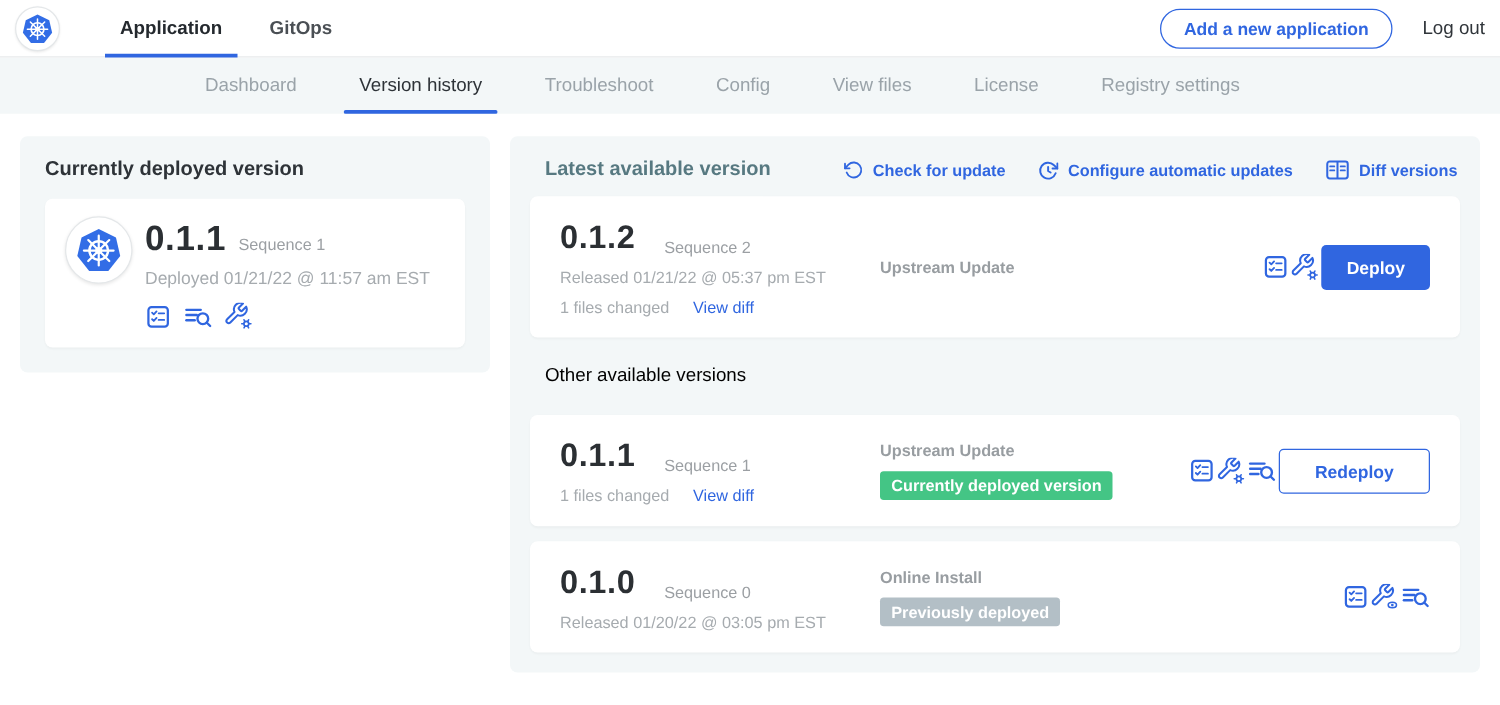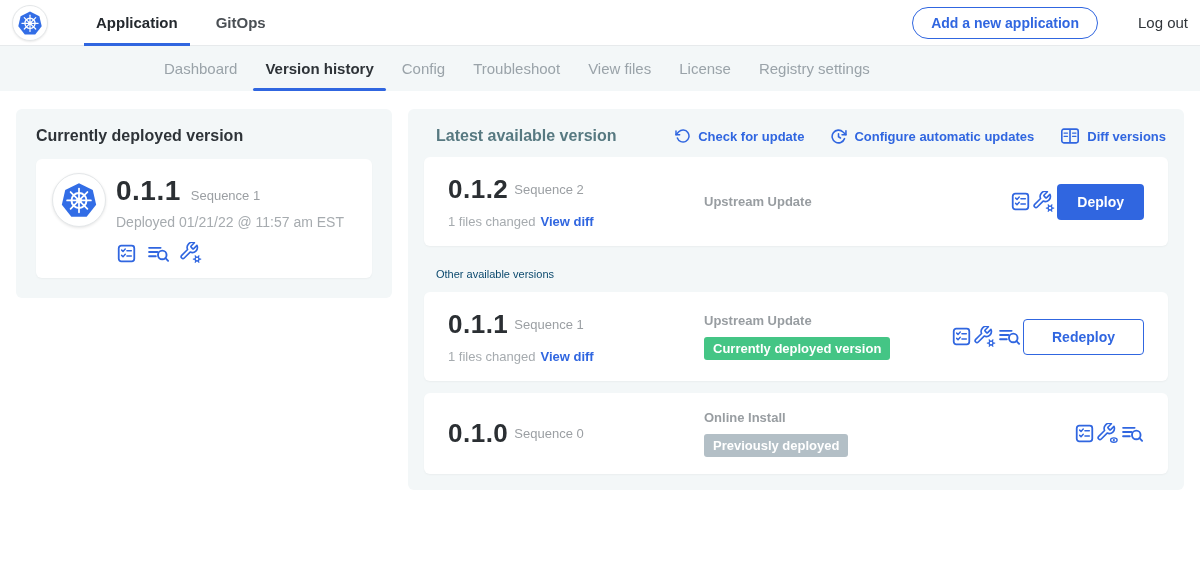--- a/index.html
+++ b/index.html
@@ -20,32 +20,32 @@
     border-bottom:1px solid #e7eaec;padding:0 12px;position:relative}
   .brand{display:flex;align-items:center;margin-right:36px}
   .brand-circle{width:36px;height:36px;border-radius:50%;background:#fff;
     border:1px solid #e4e7e9;box-shadow:0 1px 2px rgba(0,0,0,.08);
     display:flex;align-items:center;justify-content:center}
   .nav-tab{display:flex;align-items:center;padding:0 12px;margin-right:14px;
     font-size:15px;font-weight:600;color:#4a4f54;position:relative;cursor:pointer}
   .nav-tab.active{color:#24292e}
   .nav-tab.active::after{content:"";position:absolute;left:0;right:0;bottom:-1px;
     height:3px;background:var(--accent-blue)}
-  .navbar-right{margin-left:auto;display:flex;align-items:center;gap:40px}
+  .navbar-right{margin-left:auto;display:flex;align-items:center;gap:24px}
   .pill-btn{border:1.5px solid var(--accent-blue);color:var(--accent-blue);
     background:#fff;border-radius:17px;padding:7px 18px;font-size:14px;
     font-weight:700;cursor:pointer;font-family:inherit}
   .logout{font-size:15px;color:#30353a;cursor:pointer}
 
   
   .subnav{height:45px;background:#f3f7f8;display:flex;align-items:stretch;
-    padding-left:150px;}
+    padding-left:150px;gap:22px}
   .subnav-item{display:flex;align-items:center;padding:0 14px;font-size:15px;
     color:#9aa3a9;position:relative;cursor:pointer}
-  .subnav-item.active{color:#2e3338;font-weight:700}
+  .subnav-item.active{color:#2e3338;font-weight:400}
   .subnav-item.active::after{content:"";position:absolute;left:2px;right:2px;
     bottom:0;height:3px;border-radius:2px;background:var(--accent-blue)}
 
   
   .content{display:flex;align-items:flex-start;gap:16px;padding:18px 16px}
 
   .deployed-card{width:376px;background:#f3f7f8;border-radius:6px;
     padding:16px 20px 20px}
   .deployed-title{font-size:16px;font-weight:700;color:#2e3338;margin:2px 0 14px}
   .deployed-inner{background:#fff;border-radius:6px;padding:14px 16px;
@@ -65,39 +65,39 @@
   .panel{flex:1;background:#f3f7f8;border-radius:6px;padding:14px 16px 16px}
   .panel-header{display:flex;align-items:flex-end;padding:4px 2px 12px 12px}
   .panel-heading{font-size:16px;font-weight:600;color:#577981}
   .panel-actions{margin-left:auto;display:flex;align-items:center;gap:26px}
   .action-link{display:flex;align-items:center;gap:7px;color:var(--accent-blue);
     font-size:13px;font-weight:700;cursor:pointer;white-space:nowrap}
 
   .version-card{background:#fff;border-radius:6px;padding:17px 24px;
     display:flex;align-items:center;box-shadow:0 1px 2px rgba(0,0,0,.04)}
   .vc-left{width:256px;flex-shrink:0}
-  .vc-seqrow{display:flex;align-items:center;gap:6px}
+  .vc-seqrow{display:flex;align-items:flex-end;gap:23px}
   .vc-version{font-size:26px;font-weight:800;color:#2b2f33;letter-spacing:.5px}
   .vc-released{font-size:13px;color:#a6abaf;margin-top:9px}
   .vc-files{font-size:13px;color:#a6abaf;margin-top:9px}
-  .vc-viewdiff{color:var(--accent-blue);font-weight:700;margin-left:5px;
+  .vc-viewdiff{color:var(--accent-blue);font-weight:400;margin-left:19px;
     cursor:pointer;text-decoration:none}
   .vc-mid{flex:1;}
   .vc-source{font-size:13px;font-weight:700;color:#989da1}
   .badge{display:inline-block;margin-top:9px;padding:4px 9px;border-radius:3px;
     color:#fff;font-size:13px;font-weight:700}
   .badge.green{background:var(--deployed-badge-green)}
   .badge.gray{background:var(--previous-badge-gray)}
   .vc-right{display:flex;align-items:center;gap:2px}
   .btn-solid{background:var(--accent-blue);color:#fff;border:none;border-radius:4px;
     padding:10px 20px;font-size:14px;font-weight:700;cursor:pointer;font-family:inherit}
   .btn-outline{background:#fff;color:var(--accent-blue);
     border:1.5px solid var(--accent-blue);border-radius:4px;padding:9px 28px;
     font-size:14px;font-weight:700;cursor:pointer;font-family:inherit}
-  .other-heading{font-size:11px;color:#0c4a6e;margin:22px 0 12px 12px}
+  .other-heading{font-size:15px;color:#000000;margin:22px 0 23px 12px}
   .gap12{height:12px}
 </style>
 </head>
 <body>
 
 <svg width="0" height="0" style="position:absolute" aria-hidden="true">
   <defs>
     <symbol id="i-k8s" viewBox="0 0 100 100">
       <polygon points="50,12 81.3,27.1 89,60.9 67.4,88 32.6,88 11,60.9 18.7,27.1" fill="#326de6"></polygon>
       <g stroke="#fff" stroke-width="4" stroke-linecap="round">
@@ -202,24 +202,24 @@
 </div>
 
 <div class="subnav">
   <div class="subnav-item">
       <span>Dashboard</span>
     </div>
   <div class="subnav-item active">
       <span>Version history</span>
     </div>
   <div class="subnav-item">
+      <span>Troubleshoot</span>
+    </div>
+  <div class="subnav-item">
       <span>Config</span>
-    </div>
-  <div class="subnav-item">
-      <span>Troubleshoot</span>
     </div>
   <div class="subnav-item">
       <span>View files</span>
     </div>
   <div class="subnav-item">
       <span>License</span>
     </div>
   <div class="subnav-item">
       <span>Registry settings</span>
     </div>
@@ -280,20 +280,21 @@
         </span>
       </div>
     </div>
 
     <div class="version-card">
       <div class="vc-left">
         <div class="vc-seqrow">
           <span class="vc-version">0.1.2</span>
           <span class="seq">Sequence 2</span>
         </div>
+        <div class="vc-released">Released 01/21/22 @ 05:37 pm EST</div>
         <div class="vc-files">
           <span>1 files changed</span><a class="vc-viewdiff">View diff</a>
         </div>
       </div>
       <div class="vc-mid">
         <div class="vc-source">Upstream Update</div>
       </div>
       <div class="vc-right">
         <span class="icon-btn"><svg class="icon" width="21" height="21">
               <use href="#i-checklist"></use>
@@ -336,20 +337,21 @@
     </div>
 
     <div class="gap12"></div>
 
     <div class="version-card">
       <div class="vc-left">
         <div class="vc-seqrow">
           <span class="vc-version">0.1.0</span>
           <span class="seq">Sequence 0</span>
         </div>
+        <div class="vc-released">Released 01/20/22 @ 03:05 pm EST</div>
       </div>
       <div class="vc-mid">
         <div class="vc-source">Online Install</div>
         <span class="badge gray">Previously deployed</span>
       </div>
       <div class="vc-right">
         <span class="icon-btn"><svg class="icon" width="21" height="21">
               <use href="#i-checklist"></use>
             </svg></span>
         <span class="icon-btn"><svg class="icon" width="22" height="22">

